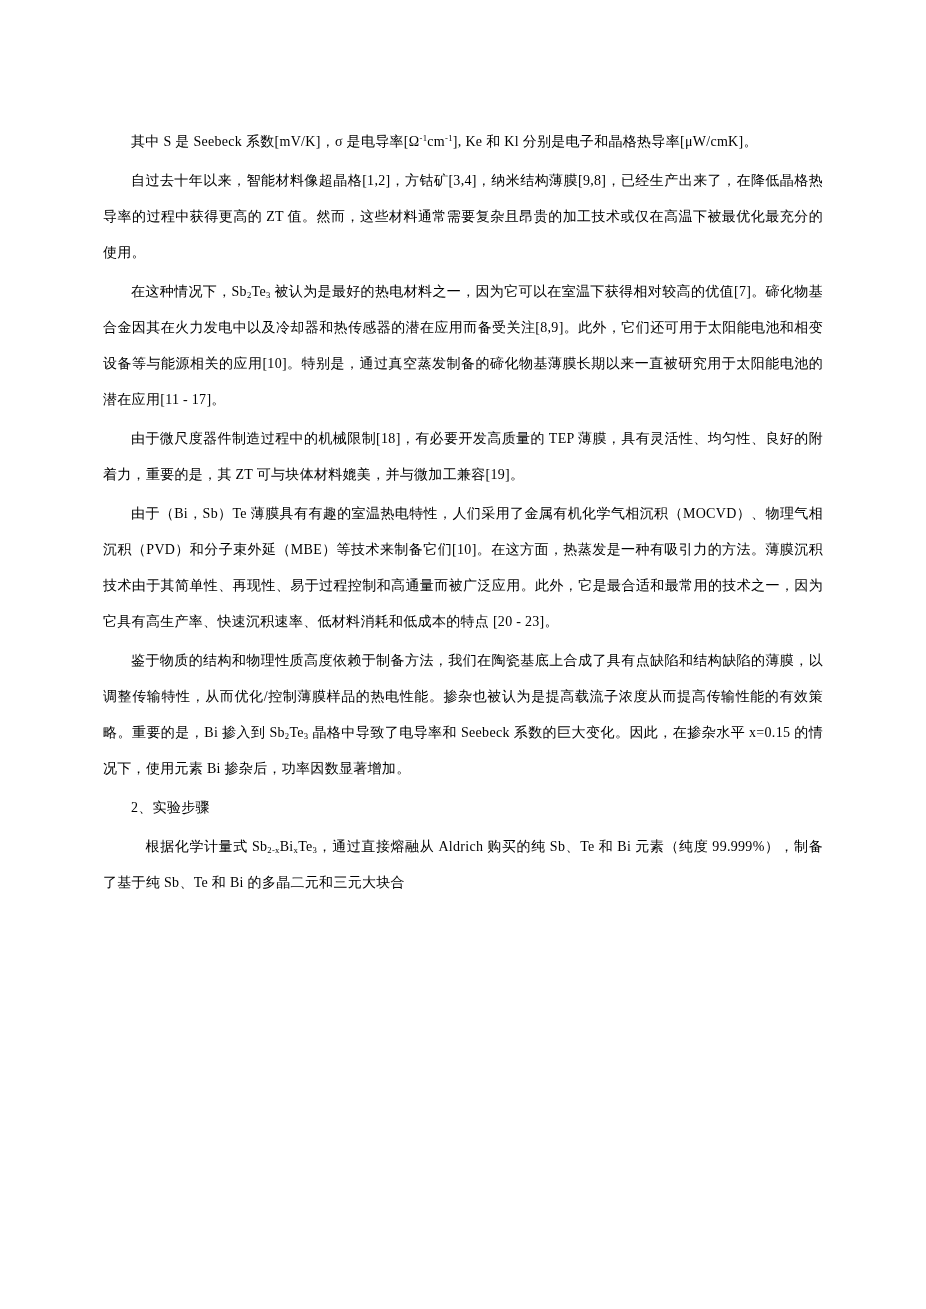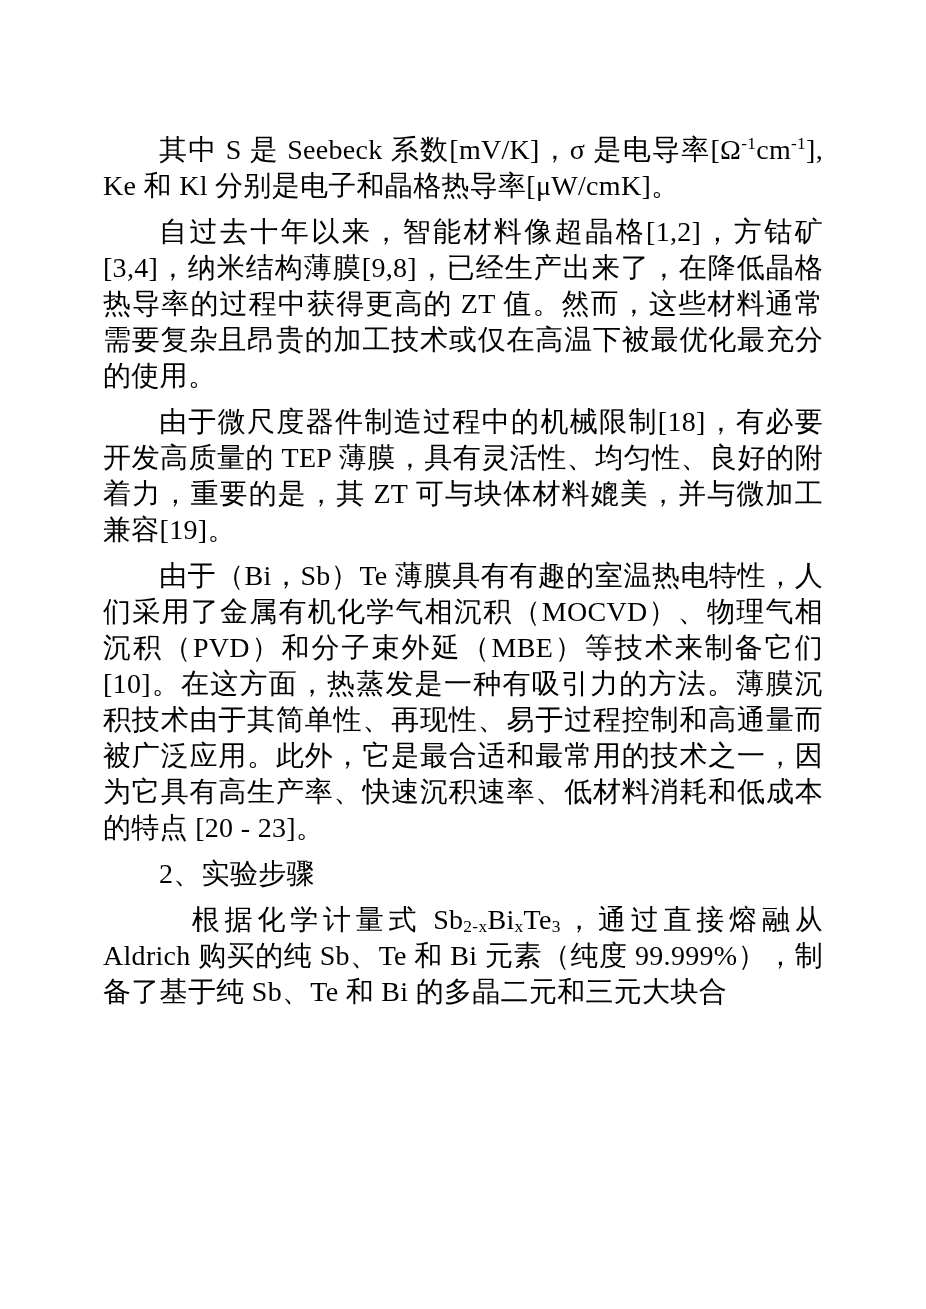--- a/index.html
+++ b/index.html
@@ -15,22 +15,22 @@
   .page {
     box-sizing: border-box;
     width: 926px;
     height: 1309px;
     padding: 122px 103px 0 103px;
     background: #ffffff;
     color: #000000;
     font-family: "Liberation Serif", "DejaVu Serif", serif;
   }
   .para {
-    margin: 10px 0 3px 0;
-    font-size: 28px;
+    margin: 2px 0 3px 0;
+    font-size: 14px;
     line-height: 36px;
     text-align: justify;
     text-indent: 2em;
     letter-spacing: 0.3px;
   }
   .para.heading {
     font-weight: normal;
     text-align: left;
   }
   .para sub, .para sup {
@@ -39,17 +39,19 @@
   }
   .para sub { vertical-align: -0.18em; }
   .para sup { vertical-align: 0.55em; }
 </style>
 </head>
 <body>
 
 <div class="page">
     <p class="para"><span>其中 S 是 Seebeck 系数[mV/K]，σ 是电导率[Ω</span><sup>-1</sup><span>cm</span><sup>-1</sup><span>], Ke 和 Kl 分别是电子和晶格热导率[μW/cmK]。</span></p>
     <p class="para"><span>自过去十年以来，智能材料像超晶格[1,2]，方钴矿[3,4]，纳米结构薄膜[9,8]，已经生产出来了，在降低晶格热导率的过程中获得更高的 ZT 值。然而，这些材料通常需要复杂且昂贵的加工技术或仅在高温下被最优化最充分的使用。</span></p>
+    <p class="para"><span>在这种情况下，Sb</span><sub>2</sub><span>Te</span><sub>3</sub><span> 被认为是最好的热电材料之一，因为它可以在室温下获得相对较高的优值[7]。碲化物基合金因其在火力发电中以及冷却器和热传感器的潜在应用而备受关注[8,9]。此外，它们还可用于太阳能电池和相变设备等与能源相关的应用[10]。特别是，通过真空蒸发制备的碲化物基薄膜长期以来一直被研究用于太阳能电池的潜在应用[11 - 17]。</span></p>
     <p class="para"><span>由于微尺度器件制造过程中的机械限制[18]，有必要开发高质量的 TEP 薄膜，具有灵活性、均匀性、良好的附着力，重要的是，其 ZT 可与块体材料媲美，并与微加工兼容[19]。</span></p>
     <p class="para"><span>由于（Bi，Sb）Te 薄膜具有有趣的室温热电特性，人们采用了金属有机化学气相沉积（MOCVD）、物理气相沉积（PVD）和分子束外延（MBE）等技术来制备它们[10]。在这方面，热蒸发是一种有吸引力的方法。薄膜沉积技术由于其简单性、再现性、易于过程控制和高通量而被广泛应用。此外，它是最合适和最常用的技术之一，因为它具有高生产率、快速沉积速率、低材料消耗和低成本的特点 [20 - 23]。</span></p>
+    <p class="para"><span>鉴于物质的结构和物理性质高度依赖于制备方法，我们在陶瓷基底上合成了具有点缺陷和结构缺陷的薄膜，以调整传输特性，从而优化/控制薄膜样品的热电性能。掺杂也被认为是提高载流子浓度从而提高传输性能的有效策略。重要的是，Bi 掺入到 Sb</span><sub>2</sub><span>Te</span><sub>3</sub><span> 晶格中导致了电导率和 Seebeck 系数的巨大变化。因此，在掺杂水平 x=0.15 的情况下，使用元素 Bi 掺杂后，功率因数显著增加。</span></p>
     <p class="para heading"><span>2、实验步骤</span></p>
     <p class="para"><span>　根据化学计量式 Sb</span><sub>2-x</sub><span>Bi</span><sub>x</sub><span>Te</span><sub>3</sub><span>，通过直接熔融从 Aldrich 购买的纯 Sb、Te 和 Bi 元素（纯度 99.999%），制备了基于纯 Sb、Te 和 Bi 的多晶二元和三元大块合</span></p>
   </div>
 
 </body></html>

